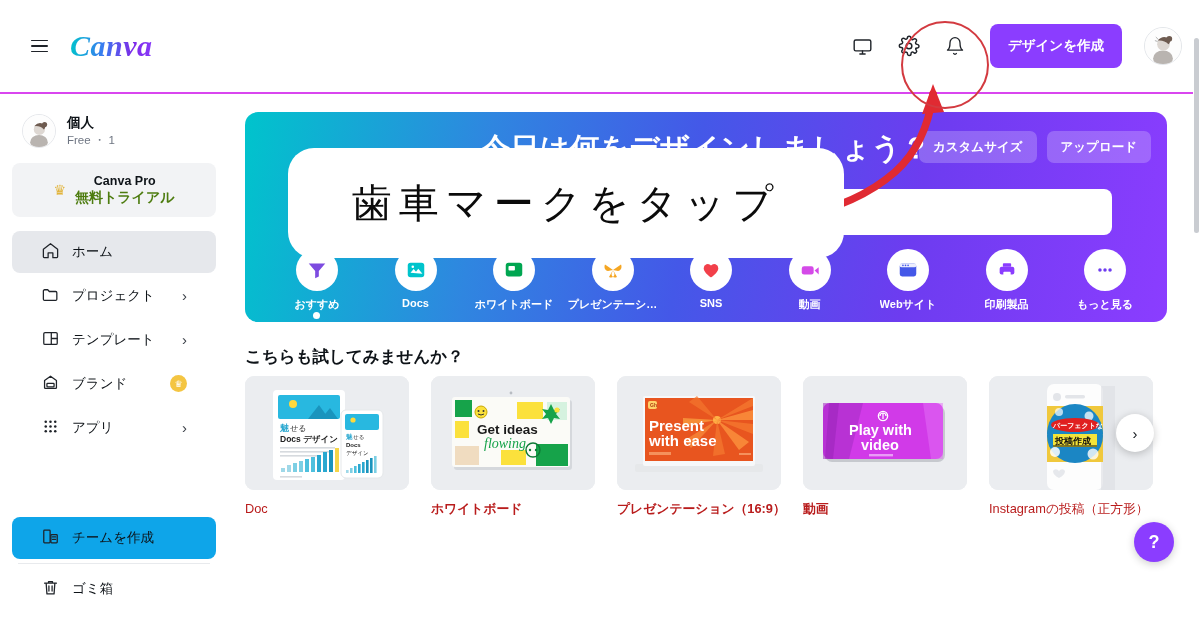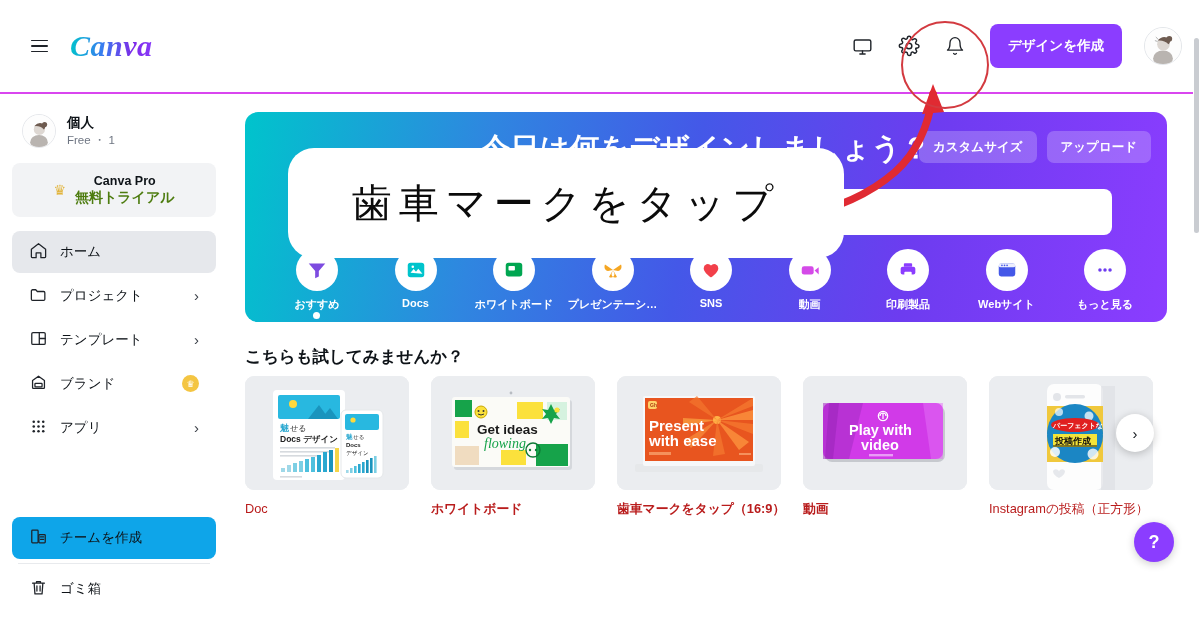--- a/index.html
+++ b/index.html
@@ -65,21 +65,21 @@
   .pro-btn {
     margin: 2px 0 14px 0; height: 54px; border-radius: 8px; background:#f2f3f5;
     display:flex; align-items:center; justify-content:center; gap:9px; cursor:pointer;
   }
   .pro-text { text-align:center; line-height:1.28; }
   .pro-t1 { font-size: 12.5px; font-weight:700; color:#0e1318;}
   .pro-t2 { font-size: 14px; font-weight:700; color:#4d7c0f;}
   .crown { font-size: 14px; color:#e2b43c; }
   .navitem {
     height: 42px; border-radius: 8px; display:flex; align-items:center; gap:12px;
-    padding: 0 17px; cursor:pointer; font-size: 13.5px; color:#0e1318; margin-bottom:2px;
+    padding: 0 29px; cursor:pointer; font-size: 13.5px; color:#0e1318; margin-bottom:2px;
   }
   .navitem.active { background:#e6e8ec; }
   .navitem .chev { margin-left:auto; color:#3c4149; font-size: 15px; line-height:1;}
   .navitem .crown-badge { margin-left:auto; width:17px;height:17px;border-radius:50%;
     background:#f4c542; display:flex;align-items:center;justify-content:center;font-size:9px;color:#fff;}
   .side-gap { height: 66px; }
   .divider { height:1px; background:#e8eaed; margin: 4px 6px; }
 
   
   .main { position:absolute; left:228px; top:94px; width:972px; height:536px; overflow:hidden;}
@@ -373,39 +373,39 @@
           <div class="cat-ic">
             <svg width="22" height="22" viewBox="0 0 24 24" fill="#d44ae8">
                 <rect x="3" y="8" width="13" height="9" rx="2.5"></rect>
                 <path d="M17 12.5 21.5 9v8z"></path>
               </svg>
           </div>
           <div class="cat-lb">動画</div>
         </div>
         <div class="cat">
           <div class="cat-ic">
-            <svg width="22" height="22" viewBox="0 0 24 24" fill="#8b3dff">
-                <rect x="4" y="8.5" width="16" height="8.5" rx="2.2"></rect>
-                <rect x="7.5" y="4.5" width="9" height="4" rx="1"></rect>
-                <rect x="8" y="14" width="8" height="5" rx="1" fill="#fff"></rect>
-              </svg>
-          </div>
-          <div class="cat-lb">印刷製品</div>
-        </div>
-        <div class="cat">
-          <div class="cat-ic">
             <svg width="22" height="22" viewBox="0 0 24 24" fill="#4458e8">
                 <rect x="3" y="5" width="18" height="14" rx="2.6"></rect>
                 <rect x="3" y="5" width="18" height="4" rx="2.2" fill="#fff" opacity=".9"></rect>
                 <circle cx="6.5" cy="7" r=".9" fill="#4458e8"></circle>
                 <circle cx="9.3" cy="7" r=".9" fill="#4458e8"></circle>
                 <circle cx="12.1" cy="7" r=".9" fill="#4458e8"></circle>
               </svg>
           </div>
           <div class="cat-lb">Webサイト</div>
+        </div>
+        <div class="cat">
+          <div class="cat-ic">
+            <svg width="22" height="22" viewBox="0 0 24 24" fill="#8b3dff">
+                <rect x="4" y="8.5" width="16" height="8.5" rx="2.2"></rect>
+                <rect x="7.5" y="4.5" width="9" height="4" rx="1"></rect>
+                <rect x="8" y="14" width="8" height="5" rx="1" fill="#fff"></rect>
+              </svg>
+          </div>
+          <div class="cat-lb">印刷製品</div>
         </div>
         <div class="cat">
           <div class="cat-ic">
             <svg width="22" height="22" viewBox="0 0 24 24" fill="#6e3cf0">
                 <circle cx="6.5" cy="12" r="1.9"></circle>
                 <circle cx="12" cy="12" r="1.9"></circle>
                 <circle cx="17.5" cy="12" r="1.9"></circle>
               </svg>
           </div>
           <div class="cat-lb">もっと見る</div>
@@ -516,21 +516,21 @@
               <path d="M100 44 L72 26 L80 20z" fill="#f3762e" opacity=".7"></path>
             </g>
             <rect x="31" y="25" width="9" height="8" rx="2" fill="#ffd26a"></rect>
             <text x="33" y="31" font-size="5" font-weight="700" fill="#b03d12" font-family="'Liberation Sans',sans-serif">Gh</text>
             <text x="32" y="55" font-size="15" font-weight="700" fill="#fff" font-family="'Liberation Sans',sans-serif">Present</text>
             <text x="32" y="70" font-size="15" font-weight="700" fill="#fff" font-family="'Liberation Sans',sans-serif">with ease</text>
             <rect x="32" y="76" width="22" height="3" fill="#f7a06b" opacity=".8"></rect>
             <rect x="122" y="77" width="12" height="2" fill="#f7a06b" opacity=".8"></rect>
           </svg>
         </div>
-        <div class="card-lb bold">歯車マークをタップ（16:9）</div>
+        <div class="card-lb bold">プレゼンテーション（16:9）</div>
       </div>
 
       <div class="card">
         <div class="thumb">
           <svg width="164" height="114" viewBox="0 0 164 114">
             <rect width="164" height="114" fill="#ebedf0"></rect>
             <rect x="22" y="30" width="120" height="56" rx="7" fill="#c6c9ce"></rect>
             <rect x="20" y="27" width="120" height="56" rx="7" fill="#d13ae8"></rect>
             <path d="M20 27 h40 l-14 56 h-26z" fill="#a42bc2" opacity=".55"></path>
             <path d="M26 27 h10 l-6 56 h-8z" fill="#8f1fae" opacity=".4"></path>

